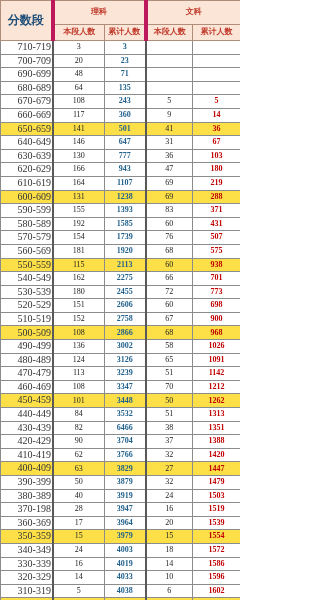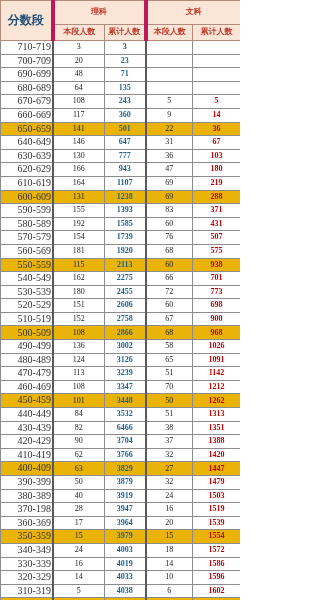--- a/index.html
+++ b/index.html
@@ -45,21 +45,21 @@
   thead th.sep-left{border-left:4px solid #be185d;}
 
   
   tbody tr{height:13.6px;}
   tbody td{font-size:8px;color:#222;}
   td.range{color:#333;letter-spacing:0px;font-size:10px;padding-left:16px;}
   td.cum-li{color:#1f5f8b;font-weight:bold;}
   td.cum-we{color:#c00000;font-weight:bold;}
   td.sep-left{border-left:2px solid #595959;}
 
-  tr.hl td{background:#eab308;}
+  tr.hl td{background:#fde047;}
 </style>
 </head>
 <body>
 
 <table>
   <colgroup>
     <col class="c0">
       <col class="c1">
       <col class="c2">
       <col class="c3">
@@ -118,21 +118,21 @@
         <td class="range">660-669</td>
         <td class="sep-left">117</td>
         <td class="cum-li">360</td>
         <td class="sep-left">9</td>
         <td class="cum-we">14</td>
       </tr>
       <tr class="hl">
         <td class="range">650-659</td>
         <td class="sep-left">141</td>
         <td class="cum-li">501</td>
-        <td class="sep-left">22</td>
+        <td class="sep-left">41</td>
         <td class="cum-we">36</td>
       </tr>
       <tr>
         <td class="range">640-649</td>
         <td class="sep-left">146</td>
         <td class="cum-li">647</td>
         <td class="sep-left">31</td>
         <td class="cum-we">67</td>
       </tr>
       <tr>

